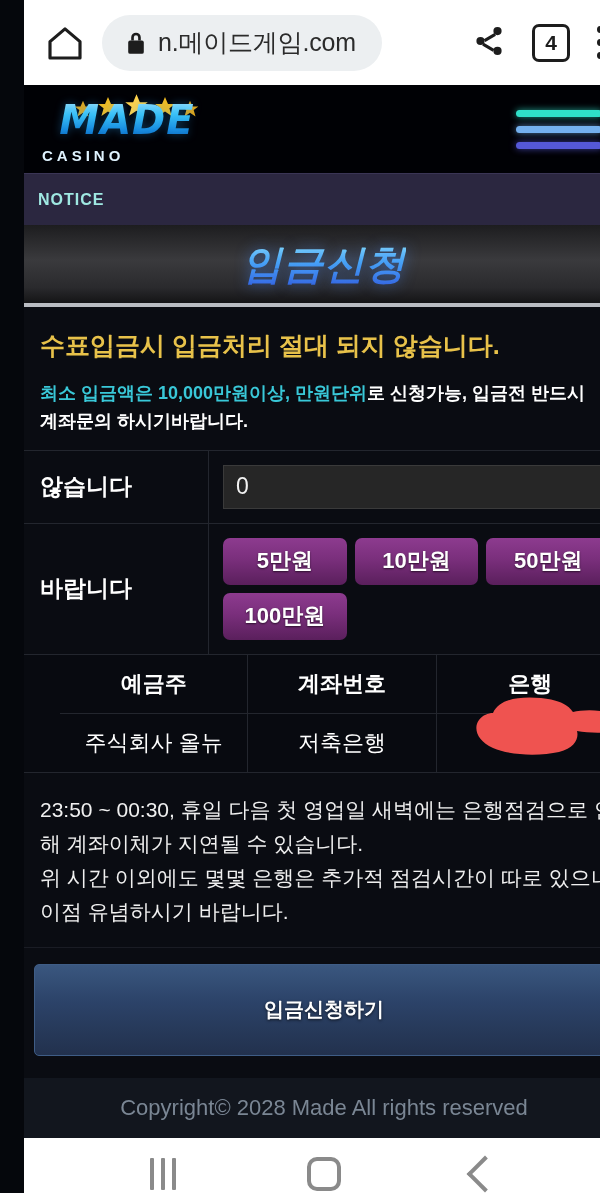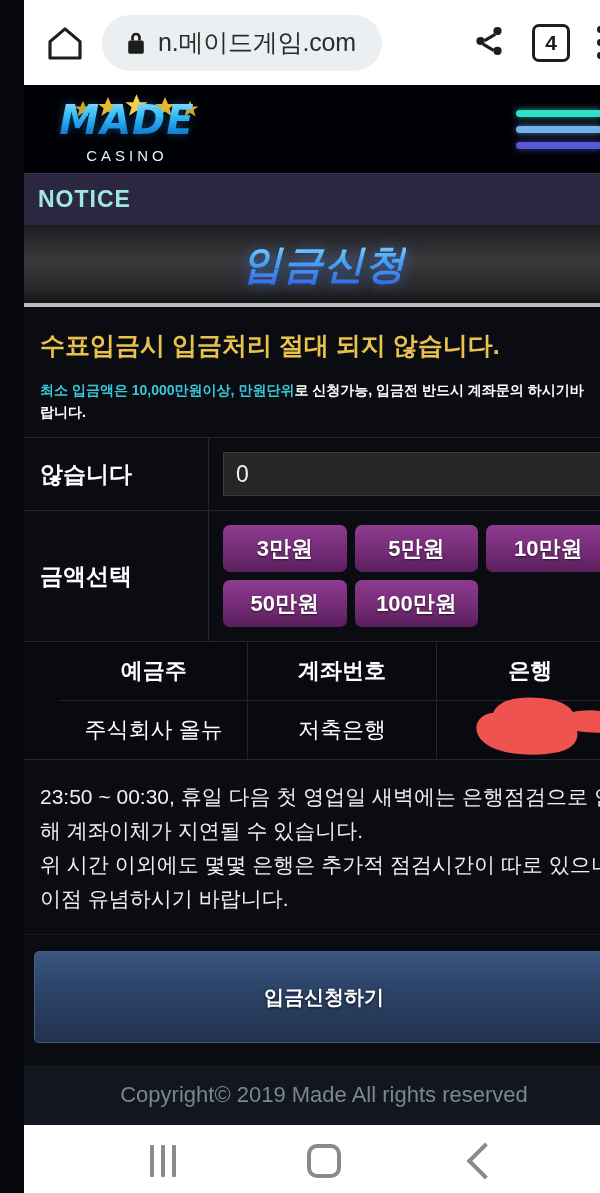--- a/index.html
+++ b/index.html
@@ -43,35 +43,35 @@
   .logo-made {
     position:absolute; top:8px; left:0; width:170px; text-align:center;
     font-family:"DejaVu Sans", sans-serif;
     font-size:40px; font-weight:bold; font-style:italic; letter-spacing:1px;
     background:linear-gradient(180deg,#bfeaff 0%,#3ec8f5 38%,#1484d8 72%,#0a4f9e 100%);
     -webkit-background-clip:text; background-clip:text; color:transparent;
     -webkit-text-fill-color:transparent;
     text-shadow:0 0 10px rgba(40,170,255,0.35);
   }
   .logo-casino {
-    position:absolute; top:58px; left:0; width:170px; text-align:center;
-    font-size:15px; font-weight:normal; letter-spacing:4px; color:#dff3ff;
+    position:absolute; top:58px; left:0; width:170px; text-align:left;
+    font-size:15px; font-weight:bold; letter-spacing:4px; color:#dff3ff;
   }
   .hamburger { margin-left:auto; width:86px; display:flex; flex-direction:column; gap:9px; }
   .hamburger i { display:block; height:7px; border-radius:4px; }
   .hamburger i:nth-child(1){ background:#2fe0c8; box-shadow:0 0 7px rgba(47,224,200,.7); }
   .hamburger i:nth-child(2){ background:#74b0ee; box-shadow:0 0 7px rgba(116,176,238,.7); }
   .hamburger i:nth-child(3){ background:#5558d8; box-shadow:0 0 7px rgba(85,88,216,.7); }
 
   
   .notice-bar {
     height:52px; background:#2b2740; display:flex; align-items:center;
     padding:0 14px; gap:28px; border-top:1px solid #3a3555;
   }
-  .notice-label { font-size:23px; font-weight:bold; color:#9fe8e2; letter-spacing:1px; }
+  .notice-label { font-size:16px; font-weight:bold; color:#9fe8e2; letter-spacing:1px; }
   .notice-text { font-size:21px; font-weight:bold; color:#2fd5c8; }
   .notice-text .tail { color:#e8e8ef; }
 
   
   .title-banner {
     height:82px; position:relative;
     background:linear-gradient(180deg,#1d1d1f 0%,#3a3a3d 45%,#2a2a2d 80%,#141416 100%);
     display:flex; align-items:center; justify-content:center;
     border-bottom:4px solid #b9bcc2;
   }
@@ -82,21 +82,21 @@
     -webkit-text-fill-color:transparent;
     text-shadow:0 0 14px rgba(70,140,255,.5);
     font-style:italic;
   }
 
   
   .content { background:#080a10; padding:0; position:relative; }
 
   .warn-box { padding:22px 30px 14px 16px; background:#0a0c12; }
   .warn-line1 { font-size:25px; font-weight:bold; color:#e8c24a; margin-bottom:18px; }
-  .warn-line2 { font-size:14px; font-weight:bold; line-height:1.55; color:#ffffff; }
+  .warn-line2 { font-size:18px; font-weight:bold; line-height:1.55; color:#ffffff; }
   .warn-line2 .cy { color:#39c8d8; }
   .warn-line2 .wh { color:#ffffff; }
 
   
   .form-table { border-top:1px solid #23262e; }
   .form-row { display:flex; border-bottom:1px solid #23262e; background:#0a0c12; }
   .form-row .cell-label {
     width:185px; flex:0 0 185px; display:flex; align-items:center;
     padding-left:16px; font-size:23px; font-weight:bold; color:#ffffff;
     border-right:1px solid #23262e;
@@ -250,24 +250,23 @@
     </div>
 
     <div class="form-table">
       <div class="form-row">
         <div class="cell-label">않습니다</div>
         <div class="cell-field">
           <input class="amount-input" type="text" value="0" style="">
         </div>
       </div>
       <div class="form-row">
-        <div class="cell-label">금액선택</div>
+        <div class="cell-label">바랍니다</div>
         <div class="cell-field">
           <div class="btn-grid">
-            <button class="amt-btn">3만원</button>
             <button class="amt-btn">5만원</button>
             <button class="amt-btn">10만원</button>
             <button class="amt-btn">50만원</button>
             <button class="amt-btn">100만원</button>
           </div>
         </div>
       </div>
     </div>
 
     <div class="bank-table">
@@ -286,21 +285,21 @@
     <div class="notice-block">
       <div>23:50 ~ 00:30, 휴일 다음 첫 영업일 새벽에는 은행점검으로 인해 계좌이체가 지연될 수 있습니다.</div>
       <div>위 시간 이외에도 몇몇 은행은 추가적 점검시간이 따로 있으니 이점 유념하시기 바랍니다.</div>
     </div>
 
     <div class="submit-wrap">
       <button class="submit-btn">입금신청하기</button>
     </div>
 
     <div class="footer">
-      <span>Copyright© 2019 Made All rights reserved</span>
+      <span>Copyright© 2028 Made All rights reserved</span>
     </div>
   </div>
 
   <div class="page-scrollbar"></div>
 
   <svg class="red-hand" viewBox="0 0 175 68">
     <path d="M44 23 C50 9, 70 6, 92 8 C112 10, 120 16, 124 22 C132 20, 148 19, 160 23
              C172 27, 174 36, 166 40 C158 44, 140 43, 128 41
              C130 48, 126 58, 110 62 C92 66, 62 66, 44 58
              C28 51, 24 38, 30 30 C34 25, 39 23, 44 23 Z" fill="#ef5350"></path>

